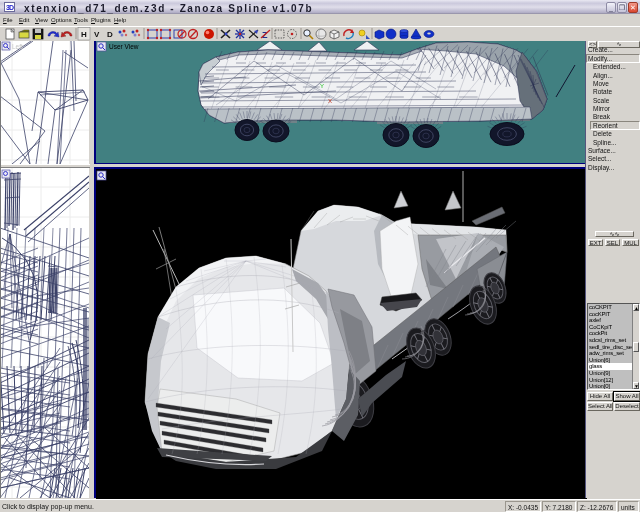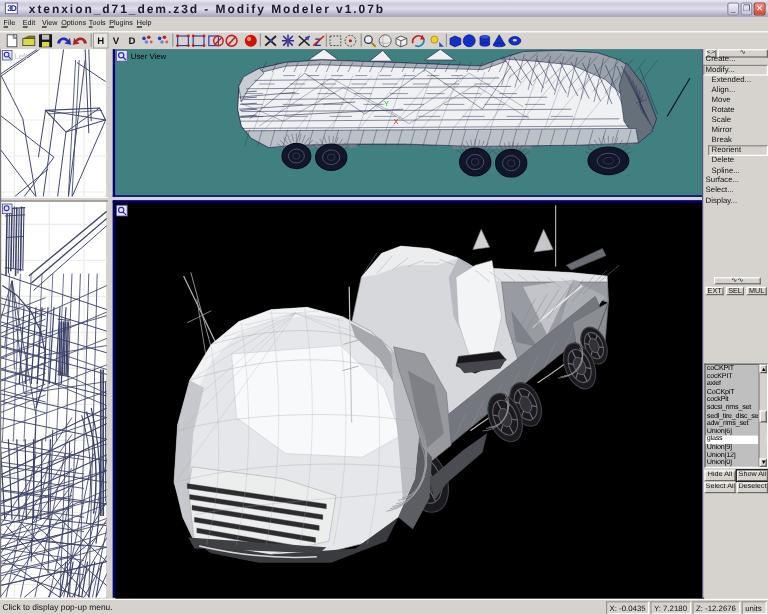--- a/index.html
+++ b/index.html
@@ -41,21 +41,21 @@
 .li.sel { background:#fff; }
 #lscroll { position:absolute; right:0; top:0; width:7px; height:85px; background:#d6d3ce; border-left:1px solid #808080;}
 .sarr { position:absolute; left:0; width:6px; height:7px; background:#d6d3ce; border:1px solid #fff; border-right-color:#555; border-bottom-color:#555; font-size:5px; line-height:6px; text-align:center; color:#000;}
 #statusbar { left:0; top:499px; width:640px; height:13px; background:#d6d3ce; border-top:1px solid #fff; font-size:7px; color:#111;}
 .scell { position:absolute; top:1px; height:11px; border:1px solid #9a968e; border-right-color:#fff; border-bottom-color:#fff; font-size:6.5px; padding:1.5px 0 0 2px; color:#111; white-space:nowrap; overflow:hidden;}
 </style>
 </head>
 <body>
   <div id="titlebar" class="abs"></div>
   <div id="appicon" class="abs">3D</div>
-  <div id="title" class="abs">xtenxion_d71_dem.z3d - Modify Modeler v1.07b</div>
+  <div id="title" class="abs">xtenxion_d71_dem.z3d - Zanoza Spline v1.07b</div>
   <div id="btnmin" class="abs winbtn">_</div>
   <div id="btnmax" class="abs winbtn">❐</div>
   <div id="btncls" class="abs winbtn">✕</div>
 
   <div id="menubar" class="abs">
     <div class="mi" style="left:3px"><span>F</span>ile</div>
     <div class="mi" style="left:19px"><span>E</span>dit</div>
     <div class="mi" style="left:35px"><span>V</span>iew</div>
     <div class="mi" style="left:51px"><span>O</span>ptions</div>
     <div class="mi" style="left:74px"><span>T</span>ools</div>

